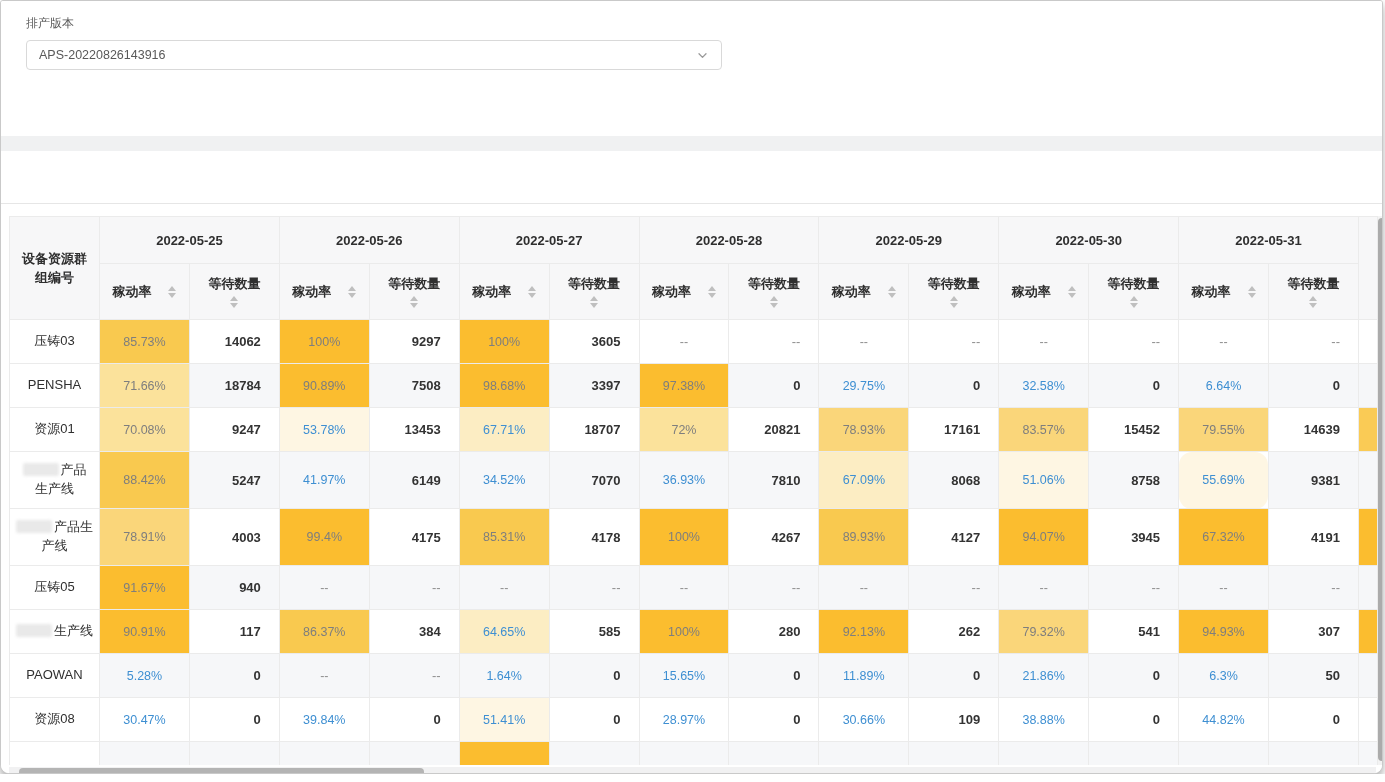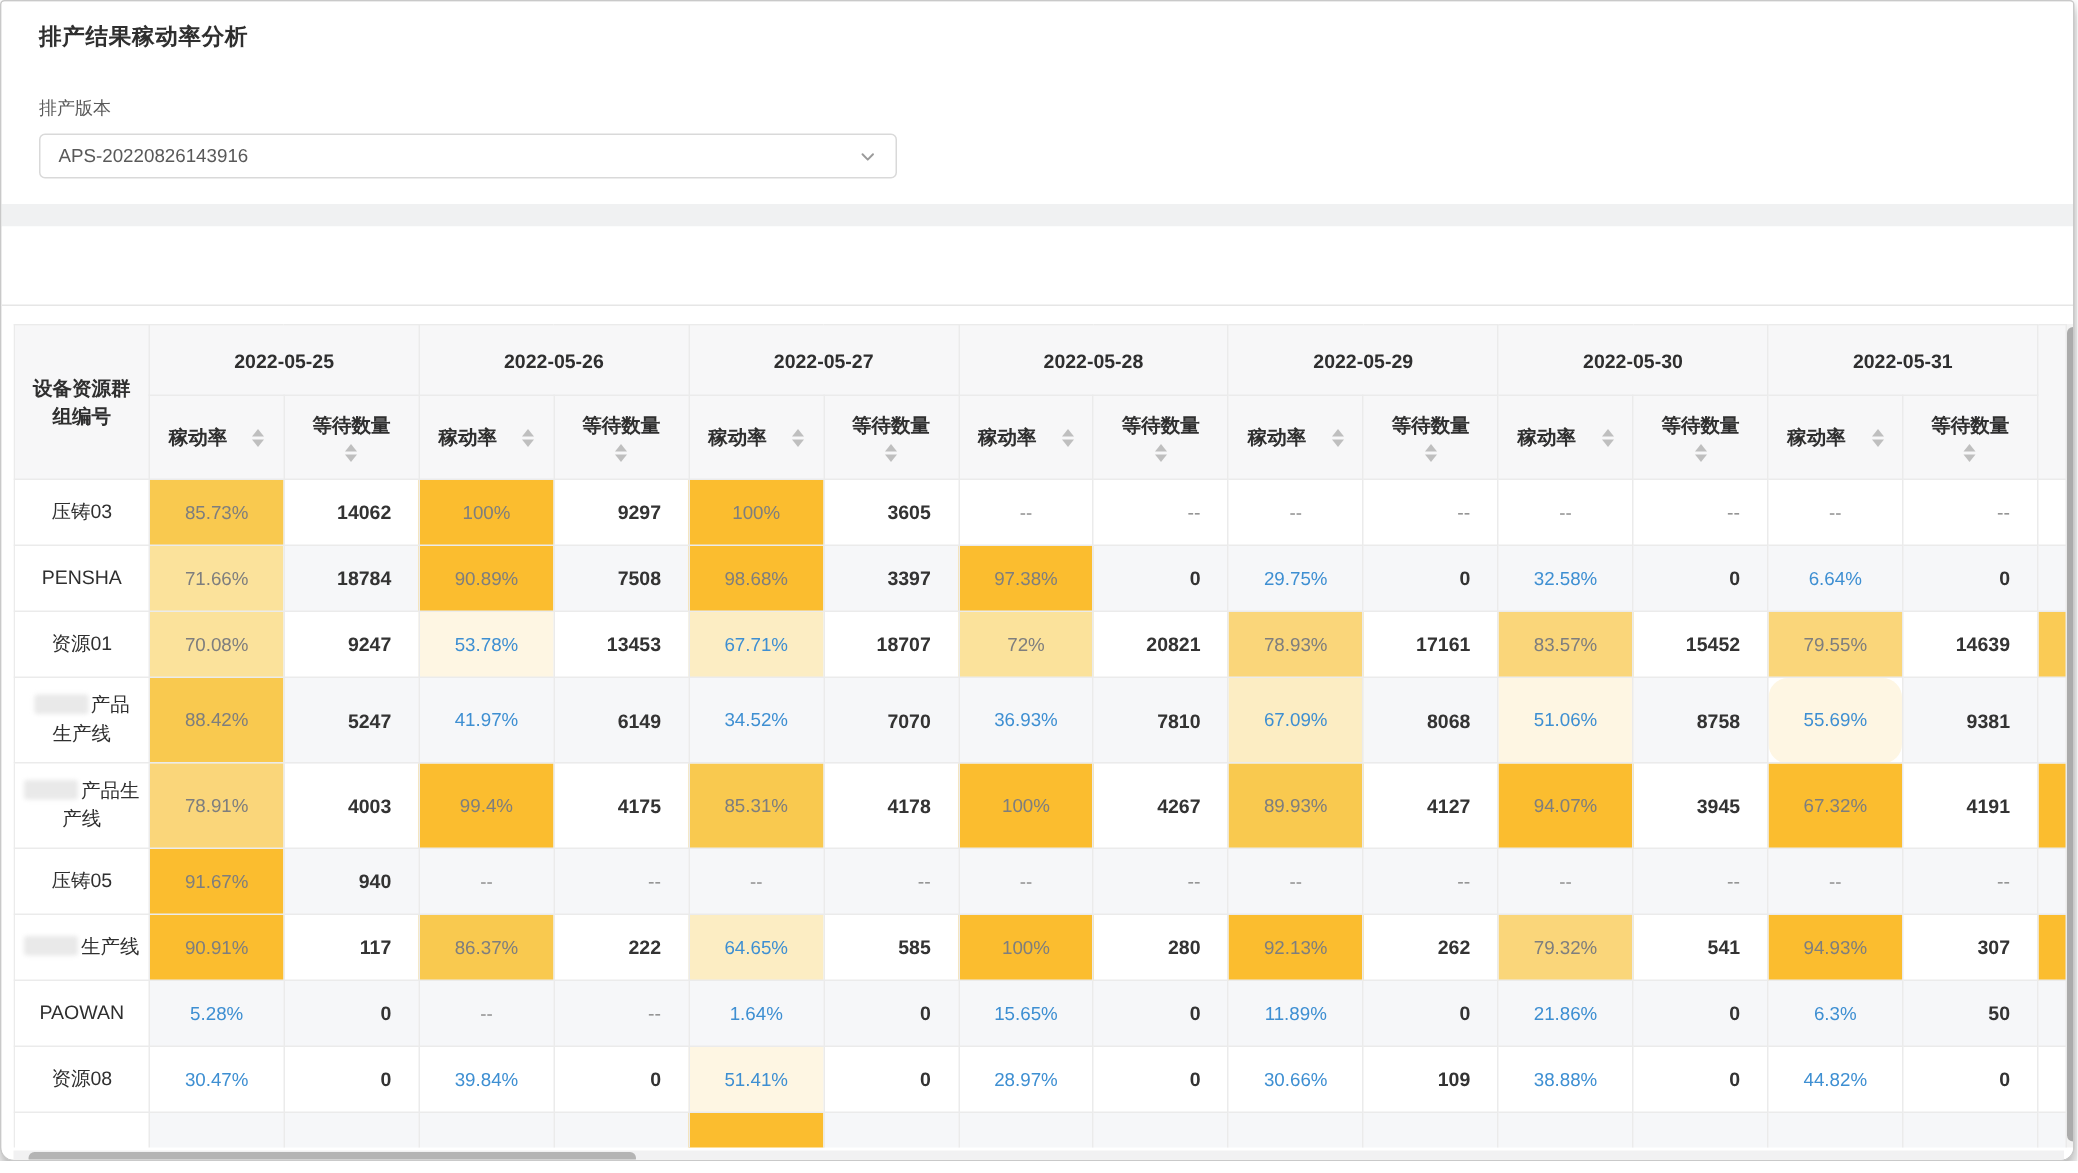--- a/index.html
+++ b/index.html
@@ -10,21 +10,21 @@
     position:relative; width:1383px; height:774px; margin:0;
     background:#fff; border:1px solid #c9c9c9; border-radius:3px 3px 9px 9px;
     box-shadow:0 5px 9px rgba(0,0,0,.32); overflow:hidden;
   }
 
   
   .top-card { height:135px; padding:14px 0 0 25px; background:#fff; }
   .page-title { margin:0 0 30px 0; font-size:15px; font-weight:600; color:#2f2f2f; letter-spacing:.5px; }
   .filter-label { font-size:12px; color:#5a5a5a; margin-bottom:8px; }
   .select {
-    width:572px; height:30px; border:1px solid #d9d9d9; border-radius:4px;
+    width:696px; height:30px; border:1px solid #d9d9d9; border-radius:4px;
     display:flex; align-items:center; justify-content:space-between;
     padding:0 12px; font-size:12.5px; color:#595959; background:#fff; cursor:pointer;
   }
   .select .chev { display:flex; align-items:center; }
 
   .band { height:15px; background:#f0f1f2; }
 
   
   .content-card { position:relative; height:624px; background:#fff; }
   .spacer { height:52px; }
@@ -59,21 +59,20 @@
   .vthumb { position:absolute; top:2px; left:0; width:8px; height:543px; background:#ababab; border-radius:4px; }
   .hscroll { position:relative; margin:2px 0 0 8px; width:1367px; height:10px; background:#f1f1f2; }
   .hthumb { position:absolute; top:1px; left:10px; width:405px; height:8px; background:#b4b4b4; border-radius:4px; }
 </style>
 </head>
 <body>
 
 <div class="window">
 
   <div class="top-card">
-    <h1 class="page-title">排产结果稼动率分析</h1>
     <div class="filter-label">排产版本</div>
     <div class="select">
       <span>APS-20220826143916</span>
       <span class="chev">
         <svg width="13" height="13" viewBox="0 0 13 13">
             <path d="M3 4.8 L6.5 8.4 L10 4.8" fill="none" stroke="#9b9b9b" stroke-width="1.3" stroke-linecap="round" stroke-linejoin="round"></path>
           </svg>
       </span>
     </div>
   </div>
@@ -335,21 +334,21 @@
                 <td class="wait dash">--</td>
                 <td class="rate dash">--</td>
                 <td class="wait dash">--</td>
                 <td class="sliver"></td>
               </tr>
               <tr>
                 <td class="name"><span class="redact"></span>生产线</td>
                 <td class="rate" style="background: rgb(251, 189, 47); color: rgb(126, 126, 126);">90.91%</td>
                 <td class="wait">117</td>
                 <td class="rate" style="background: rgb(249, 201, 79); color: rgb(126, 126, 126);">86.37%</td>
-                <td class="wait">222</td>
+                <td class="wait">384</td>
                 <td class="rate" style="background: rgb(252, 237, 195); color: rgb(62, 143, 210);">64.65%</td>
                 <td class="wait">585</td>
                 <td class="rate" style="background: rgb(251, 189, 47); color: rgb(126, 126, 126);">100%</td>
                 <td class="wait">280</td>
                 <td class="rate" style="background: rgb(251, 189, 47); color: rgb(126, 126, 126);">92.13%</td>
                 <td class="wait">262</td>
                 <td class="rate" style="background: rgb(250, 214, 122); color: rgb(126, 126, 126);">79.32%</td>
                 <td class="wait">541</td>
                 <td class="rate" style="background: rgb(251, 189, 47); color: rgb(126, 126, 126);">94.93%</td>
                 <td class="wait">307</td>

